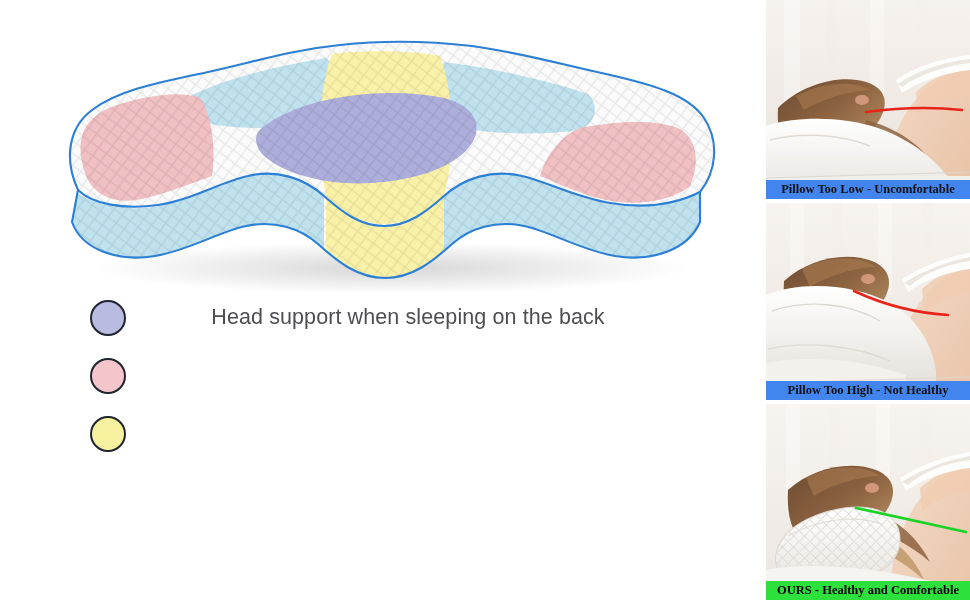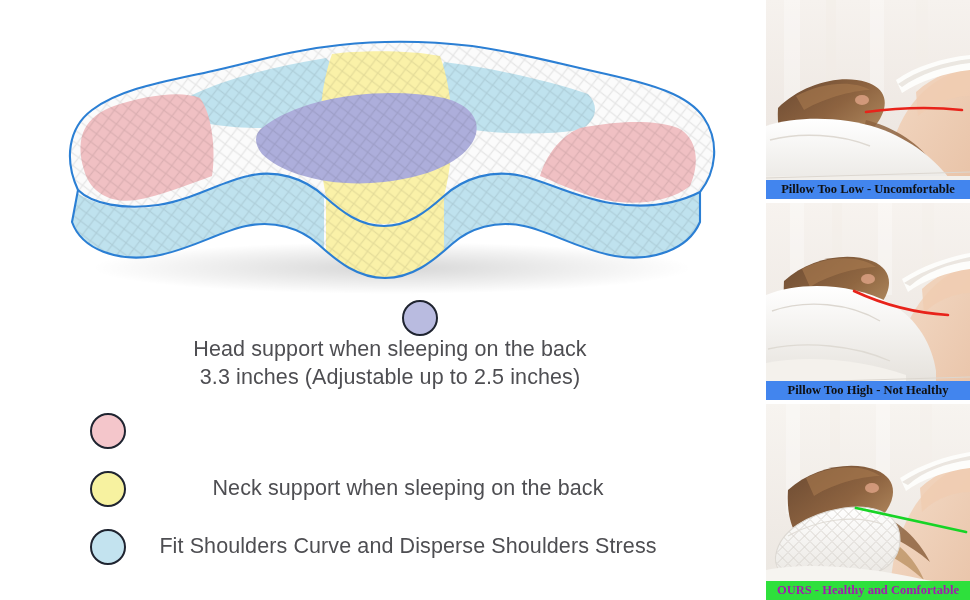--- a/index.html
+++ b/index.html
@@ -15,21 +15,21 @@
 
   
   #left-panel{position:absolute;left:0;top:0;width:766px;height:600px;background:#fff;}
 
   #pillow-illustration{position:absolute;left:40px;top:10px;width:690px;height:285px;}
   #pillow-illustration svg{display:block;width:100%;height:100%;}
 
   
   #legend{position:absolute;left:90px;top:300px;width:660px;}
   .legend-row{display:flex;align-items:center;margin-bottom:22px;}
-  .legend-row.r1{flex-direction:column;}
+  .legend-row.r1{}
   .swatch{
     width:36px;height:36px;border-radius:50%;
     border:2px solid #1f2430;
     flex:0 0 36px;
     box-sizing:border-box;
   }
   .legend-text{
     flex:1 1 auto;
     text-align:center;
     color:#4e4e52;
@@ -243,43 +243,35 @@
         </g>
       </svg>
     </div>
 
     <div id="legend">
 
       <div class="legend-row r1">
         <div class="swatch" style="background:#b9bbe0"></div>
         <div class="legend-text">
           <span>Head support when sleeping on the back</span>
-          <span class="l2">3.3 inches (Adjustable up to 2.5 inches)</span>
         </div>
       </div>
 
       <div class="legend-row">
         <div class="swatch" style="background:#f4c6cb"></div>
         <div class="legend-text">
         </div>
       </div>
 
       <div class="legend-row">
         <div class="swatch" style="background:#f7f2a0"></div>
         <div class="legend-text">
-          <span>Neck support when sleeping on the back</span>
         </div>
       </div>
 
-      <div class="legend-row">
-        <div class="swatch" style="background:#c3e3ef"></div>
-        <div class="legend-text">
-          <span>Fit Shoulders Curve and Disperse Shoulders Stress</span>
-        </div>
-      </div>
 
     </div>
   </div>
 
   <div id="right-panel">
 
     <div class="photo-card" id="card1">
       <div class="photo">
         <svg viewBox="0 0 204 199" preserveAspectRatio="xMidYMid slice" xmlns="http://www.w3.org/2000/svg">
           <defs>
@@ -461,19 +453,19 @@
                    C 12 168, 8 160, 10 150 Z" fill="url(#quilt3)"></path>
 
           <path d="M22 132 C 50 116, 88 110, 116 120" stroke="#e0dcd6" stroke-width="1.2" fill="none"></path>
 
           <path d="M0 166 C 40 158, 100 162, 160 176 L204 182 L204 196 L0 196 Z" fill="#f6f4f0"></path>
           <rect x="0" y="182" width="204" height="14" fill="#f3f0eb"></rect>
 
           <path d="M90 104 L200 128" stroke="#17d426" stroke-width="2.8" fill="none" stroke-linecap="round"></path>
         </svg>
       </div>
-      <div class="caption" style="background:#2ee03c;color:#a21caf">
+      <div class="caption" style="background:#2ee03c;color:#000000">
         <span>OURS - Healthy and Comfortable</span>
       </div>
     </div>
 
   </div>
 </div>
 
 </body></html>

